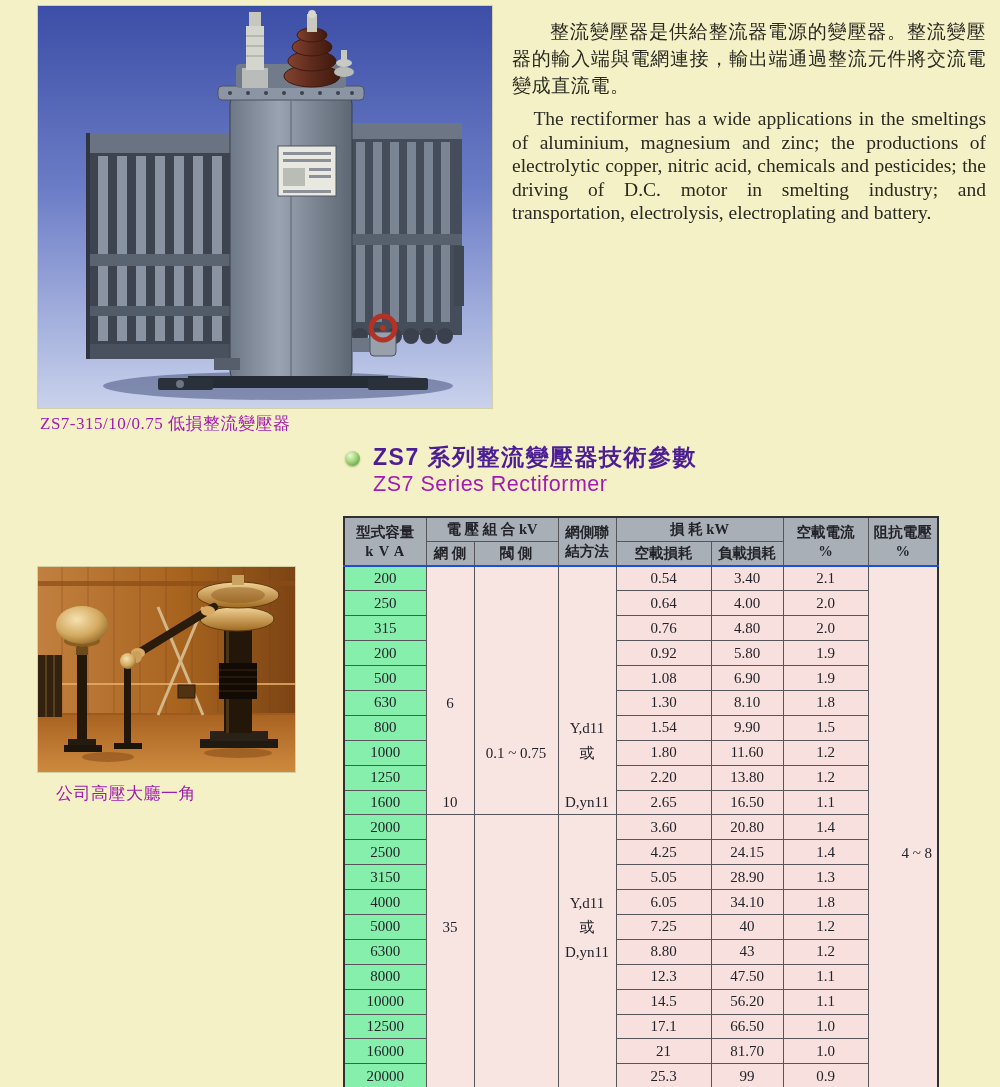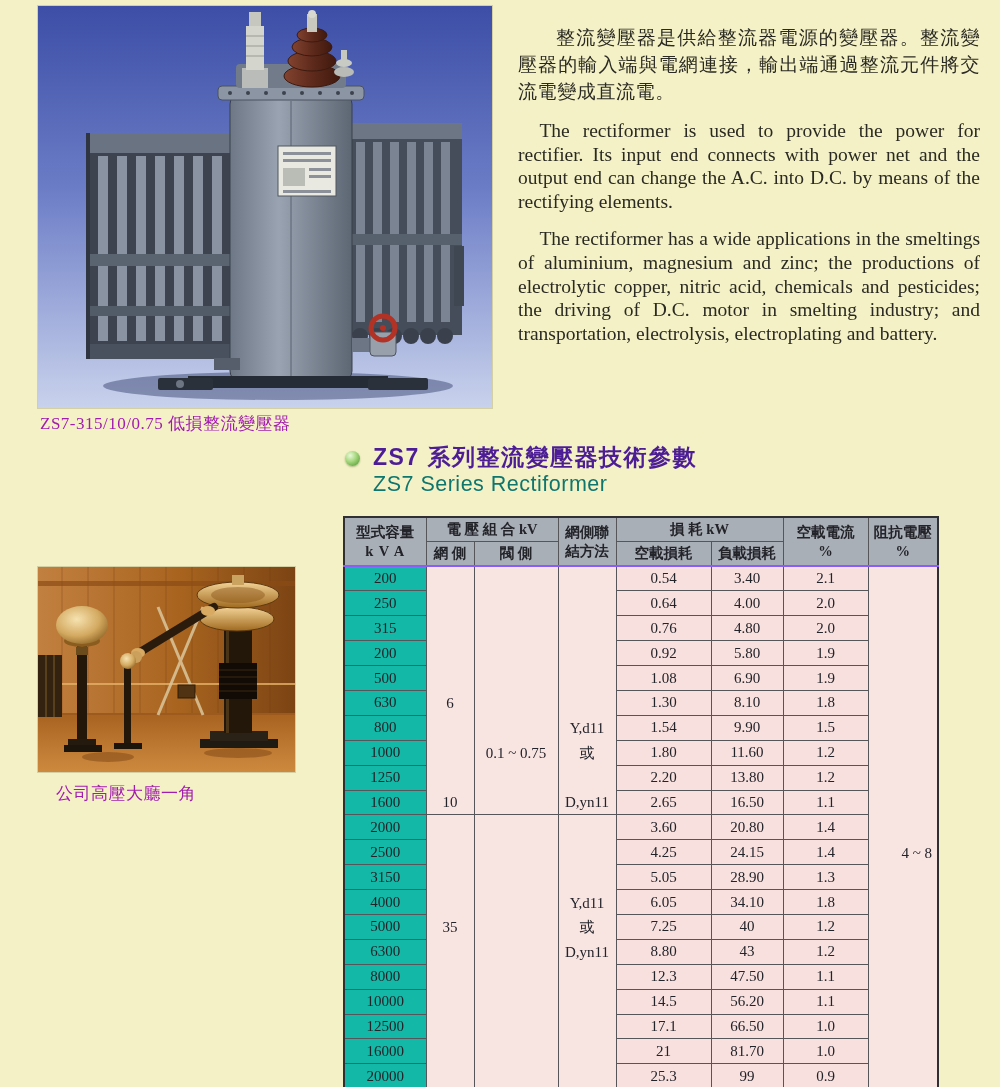--- a/index.html
+++ b/index.html
@@ -6,41 +6,41 @@
   .page{position:relative;width:1000px;height:1087px;background:#f4f1c6;overflow:hidden;
         font-family:"Liberation Serif","DejaVu Serif",serif;color:#2a2a22;}
   .photo{position:absolute;box-shadow:0 0 0 1px rgba(120,110,60,.25);}
   .photo svg{display:block;}
   #photo1{left:38px;top:6px;width:454px;height:402px;}
   #photo2{left:38px;top:567px;width:257px;height:205px;}
   .caption{position:absolute;font-size:17px;letter-spacing:.5px;color:#a21caf;}
   #caption1{left:40px;top:412px;}
   #caption2{left:56px;top:782px;}
   .intro{position:absolute;left:504px;top:10px;width:490px;}
-  .intro p{margin:14px;text-align:justify;}
+  .intro p{margin:8px;text-align:justify;}
   .intro p.zh{font-size:19px;line-height:27px;letter-spacing:.6px;text-indent:2em;}
   .intro p.en{font-size:19.5px;line-height:23.6px;text-indent:1.1em;}
   .section-heading{position:absolute;left:343px;top:444px;display:flex;align-items:flex-start;}
   .bullet{width:15px;height:15px;border-radius:50%;margin:7px 13px 0 2px;flex:none;
           background:radial-gradient(circle at 35% 30%, #eaf8da, #a6d87e 42%, #69ab49 78%, #4d8a33);
           box-shadow:0 1px 2px rgba(60,90,30,.4);}
   .h-zh{font-family:"Liberation Sans","DejaVu Sans",sans-serif;font-size:23px;font-weight:bold;
         color:#4c1d95;letter-spacing:1.5px;line-height:27px;}
-  .h-en{font-family:"Liberation Sans","DejaVu Sans",sans-serif;font-size:21.5px;color:#0f766e;
+  .h-en{font-family:"Liberation Sans","DejaVu Sans",sans-serif;font-size:21.5px;color:#a21caf;
         letter-spacing:.5px;line-height:26px;}
   
   .spec-table{position:absolute;left:343px;top:516px;width:594px;border-collapse:collapse;
               table-layout:fixed;color:#23232a;border:2px solid #303034;}
   .spec-table th,.spec-table td{border:1px solid #55555a;padding:0;text-align:center;vertical-align:middle;overflow:visible;}
   .spec-table thead th{background:#a9afb6;font-size:14.5px;font-weight:bold;height:23px;line-height:1.25;}
-  .spec-table thead{border-bottom:2px solid #8b5cf6;}
+  .spec-table thead{border-bottom:2px solid #1d4ed8;}
   .spec-table thead .sub{font-weight:bold;letter-spacing:1px;}
   .spec-table tbody tr{height:24.9px;}
   .spec-table tbody td{background:#f7e0dd;font-size:15px;}
-  .spec-table td.c-kva{background:#14b8a6;}
+  .spec-table td.c-kva{background:#86efac;}
   .spec-table td.merged{position:relative;background:#f8e4e1;}
   .spec-table .pos{position:absolute;left:50%;transform:translate(-50%,-50%);white-space:nowrap;font-size:15px;}
 </style>
 </head>
 <body>
 
 <div class="page">
 
   <div class="photo" id="photo1">
     <svg viewBox="0 0 454 402" width="454" height="402">
@@ -141,21 +141,20 @@
       <rect x="150" y="370" width="200" height="12" fill="#262c36"></rect>
       <rect x="120" y="372" width="55" height="12" rx="2" fill="#2b313b"></rect>
         <circle cx="142" cy="378" r="4" fill="#6d7482"></circle>
       <rect x="330" y="372" width="60" height="12" rx="2" fill="#2b313b"></rect>
     </svg>
   </div>
   <div class="caption" id="caption1">ZS7-315/10/0.75 低損整流變壓器</div>
 
   <div class="intro">
     <p class="zh">整流變壓器是供給整流器電源的變壓器。整流變壓器的輸入端與電網連接，輸出端通過整流元件將交流電變成直流電。</p>
-    <p class="en">The rectiformer is used to provide the power for rectifier. Its input end connects with power net and the output end can change the A.C. into D.C. by means of the rectifying elements.</p>
     <p class="en">The rectiformer has a wide applications in the smeltings of aluminium, magnesium and zinc; the productions of electrolytic copper, nitric acid, chemicals and pesticides; the driving of D.C. motor in smelting industry; and transportation, electrolysis, electroplating and battery.</p>
   </div>
 
   <div class="section-heading">
     <span class="bullet"></span>
     <div>
       <div class="h-zh">ZS7 系列整流變壓器技術參數</div>
       <div class="h-en">ZS7 Series Rectiformer</div>
     </div>
   </div>

